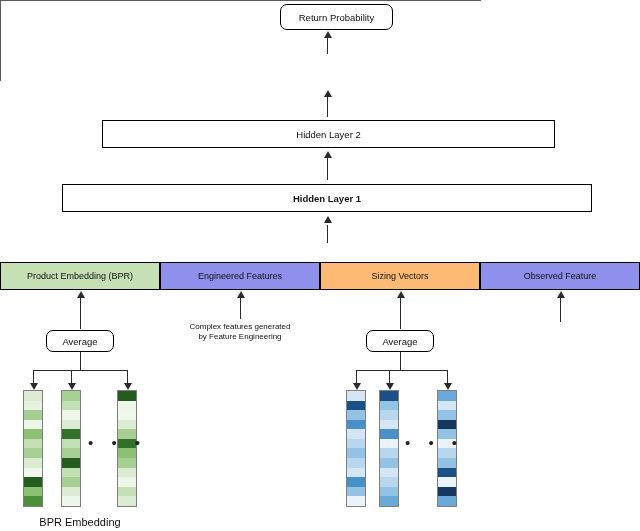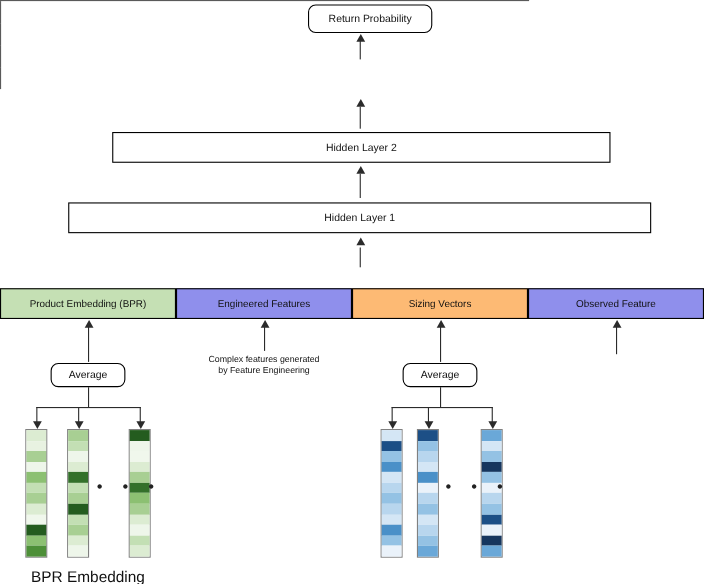--- a/index.html
+++ b/index.html
@@ -51,21 +51,21 @@
 
   
   .note{
     position:absolute;
     font-size:8px;color:#111;
     text-align:center;line-height:1.25;
     white-space:pre-line;
   }
   .caption{
     position:absolute;
-    font-size:14px;color:#111;
+    font-size:11px;color:#111;
     text-align:center;white-space:nowrap;
   }
 
   
   .vec{
     position:absolute;
     box-sizing:border-box;
     border:1.5px solid #808080;
     display:flex;flex-direction:column;
     background:#fff;
@@ -89,21 +89,21 @@
 
 
   <div class="vline" style="left:327px;top:97px;height:20px;"></div>
   <div class="arrowup" style="left:323.5px;top:90px;"></div>
 
   <div class="box" style="left:102px;top:108px;width:453px;height:28px;margin-top:12px;">Hidden Layer 2</div>
 
   <div class="vline" style="left:327px;top:158px;height:22px;"></div>
   <div class="arrowup" style="left:323.5px;top:151px;"></div>
 
-  <div class="box" style="left:62px;top:184px;width:530px;height:28px;">Hidden Layer 1</div>
+  <div class="box" style="left:62px;top:184px;width:530px;height:28px;font-weight:bold;">Hidden Layer 1</div>
 
   <div class="vline" style="left:327px;top:225px;height:18px;"></div>
   <div class="arrowup" style="left:323.5px;top:216px;"></div>
 
   <div class="thinh" style="left:80px;top:243px;width:481px;"></div>
 
   <div class="thin" style="left:80px;top:243px;height:20px;"></div>
   <div class="thin" style="left:240px;top:243px;height:20px;"></div>
   <div class="thin" style="left:400px;top:243px;height:20px;"></div>
   <div class="thin" style="left:560px;top:243px;height:20px;"></div>

